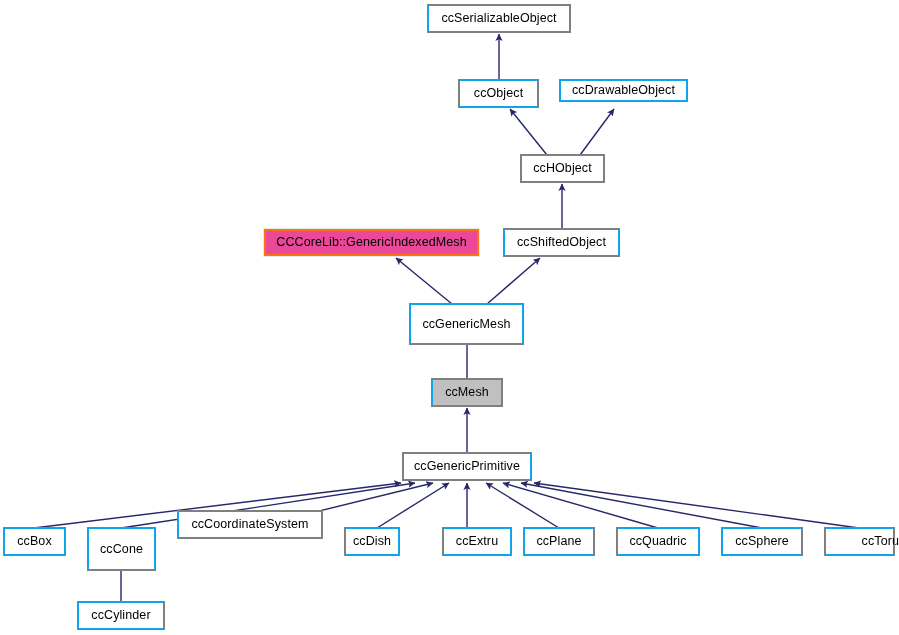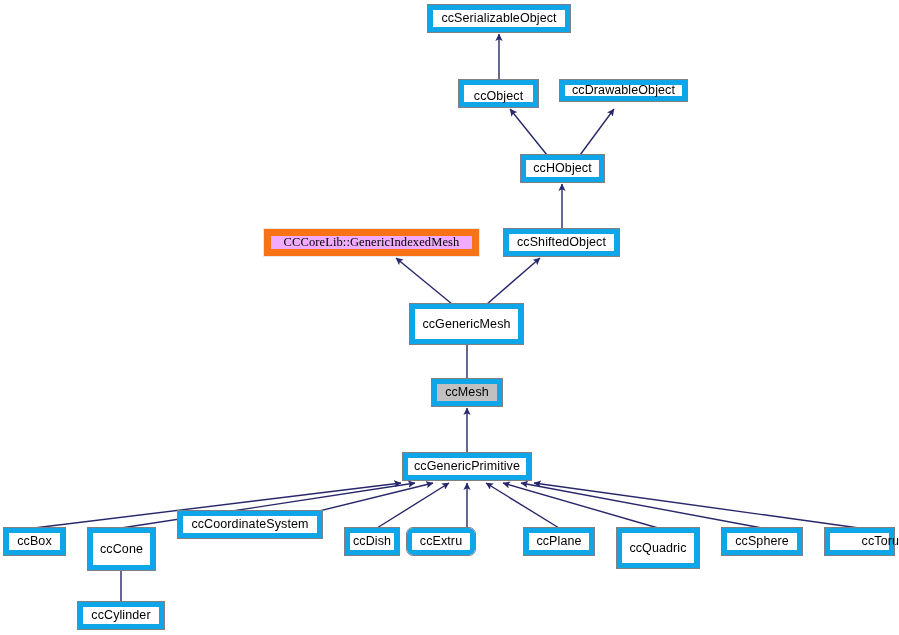--- a/index.html
+++ b/index.html
@@ -23,38 +23,37 @@
     height: 635px;
     pointer-events: none;
   }
   .node {
     position: absolute;
     box-sizing: border-box;
     display: flex;
     align-items: center;
     justify-content: center;
     background: #ffffff;
-    border: 5px solid #0ea5e9;
+    border: 1px solid #0ea5e9;
     outline: 1px solid #808080;
     outline-offset: 0px;
     font-size: 12.5px;
     color: #000000;
     white-space: nowrap;
     letter-spacing: 0.1px;
     z-index: 2;
   }
   .node.focus {
     background: #c0c0c0;
     justify-content: center;
   }
   .node.external {
-    border: 7px solid #f97316;
+    border: 2px solid #f97316;
     outline: 1px solid #e8e8e8;
-    background: #f0abfc;
-    font-family: Liberation Serif, serif;
+    background: #ec4899;
   }
   .node-label {
     display: block;
     line-height: 1;
     padding: 0 2px;
   }
 </style>
 </head>
 <body>
 
@@ -80,21 +79,21 @@
       <line x1="467" y1="528" x2="467" y2="483" stroke="#27276b" stroke-width="1.4" marker-end="url(#arrowhead)"></line>
       <line x1="559" y1="528" x2="486" y2="483" stroke="#27276b" stroke-width="1.4" marker-end="url(#arrowhead)"></line>
       <line x1="658" y1="528" x2="503" y2="483" stroke="#27276b" stroke-width="1.4" marker-end="url(#arrowhead)"></line>
       <line x1="762" y1="528" x2="521" y2="483" stroke="#27276b" stroke-width="1.4" marker-end="url(#arrowhead)"></line>
       <line x1="859" y1="528" x2="534" y2="483" stroke="#27276b" stroke-width="1.4" marker-end="url(#arrowhead)"></line>
       <line x1="121" y1="602" x2="121" y2="557" stroke="#27276b" stroke-width="1.4" marker-end="url(#arrowhead)"></line>
     </svg>
 <div class="node" style="left: 428px; top: 5px; width: 142px; height: 27px;">
       <span class="node-label">ccSerializableObject</span>
     </div>
-    <div class="node" style="left: 459px; top: 80px; width: 79px; height: 27px; align-items: flex-end;">
+    <div class="node" style="left: 459px; top: 80px; width: 79px; height: 27px;">
       <span class="node-label">ccObject</span>
     </div>
     <div class="node" style="left: 560px; top: 80px; width: 127px; height: 21px;">
       <span class="node-label">ccDrawableObject</span>
     </div>
     <div class="node" style="left: 521px; top: 155px; width: 83px; height: 27px;">
       <span class="node-label">ccHObject</span>
     </div>
     <div class="node external" style="left: 264px; top: 229px; width: 215px; height: 27px;">
       <span class="node-label">CCCoreLib::GenericIndexedMesh</span>
@@ -116,27 +115,27 @@
     </div>
     <div class="node" style="left: 88px; top: 528px; width: 67px; height: 42px;">
       <span class="node-label">ccCone</span>
     </div>
     <div class="node" style="left: 178px; top: 511px; width: 144px; height: 27px;">
       <span class="node-label">ccCoordinateSystem</span>
     </div>
     <div class="node" style="left: 345px; top: 528px; width: 54px; height: 27px;">
       <span class="node-label">ccDish</span>
     </div>
-    <div class="node" style="left: 407px; top: 528px; width: 68px; height: 27px; border-radius: 6px;">
+    <div class="node" style="left: 443px; top: 528px; width: 68px; height: 27px;">
       <span class="node-label">ccExtru</span>
     </div>
     <div class="node" style="left: 524px; top: 528px; width: 70px; height: 27px;">
       <span class="node-label">ccPlane</span>
     </div>
-    <div class="node" style="left: 617px; top: 528px; width: 82px; height: 40px;">
+    <div class="node" style="left: 617px; top: 528px; width: 82px; height: 27px;">
       <span class="node-label">ccQuadric</span>
     </div>
     <div class="node" style="left: 722px; top: 528px; width: 80px; height: 27px;">
       <span class="node-label">ccSphere</span>
     </div>
     <div class="node" style="left: 825px; top: 528px; width: 69px; height: 27px; padding-left: 48px;">
       <span class="node-label">ccTorus</span>
     </div>
     <div class="node" style="left: 78px; top: 602px; width: 86px; height: 27px;">
       <span class="node-label">ccCylinder</span>

